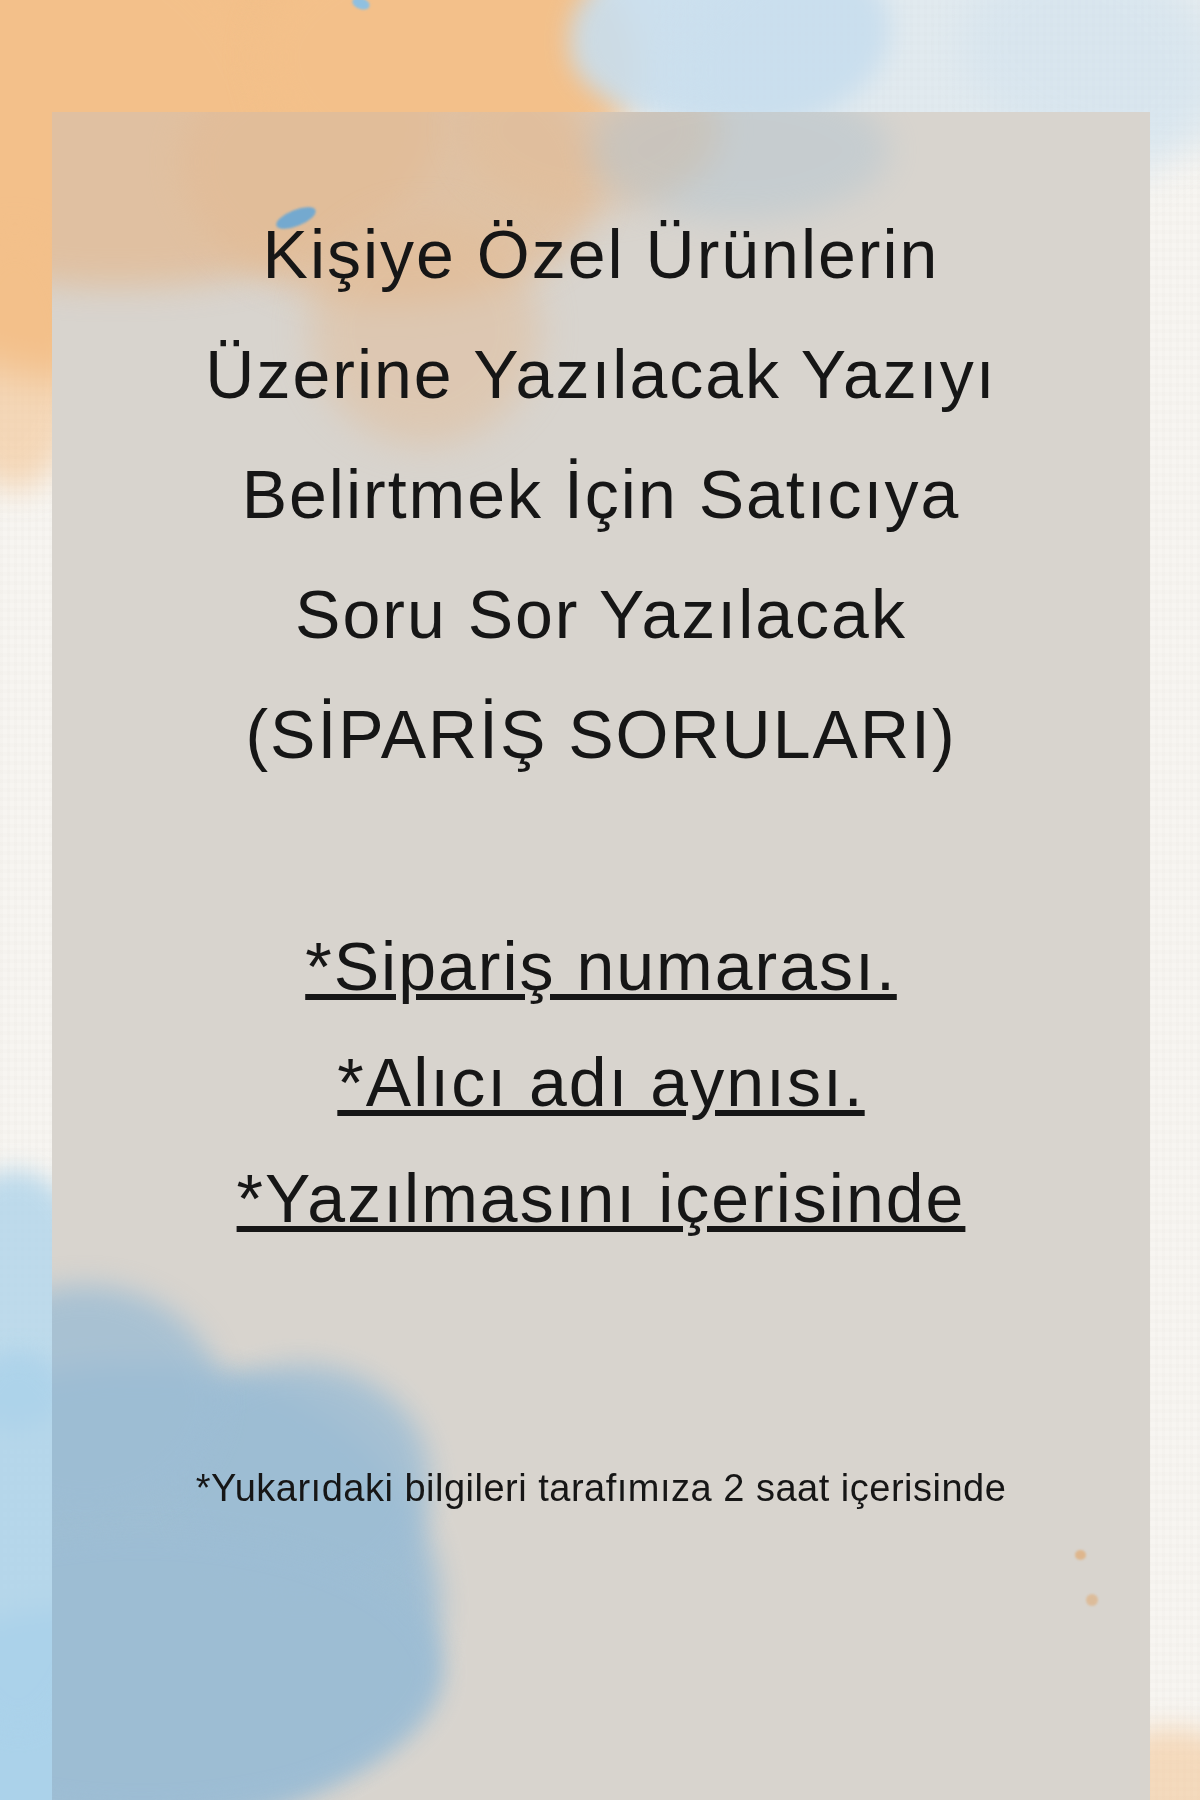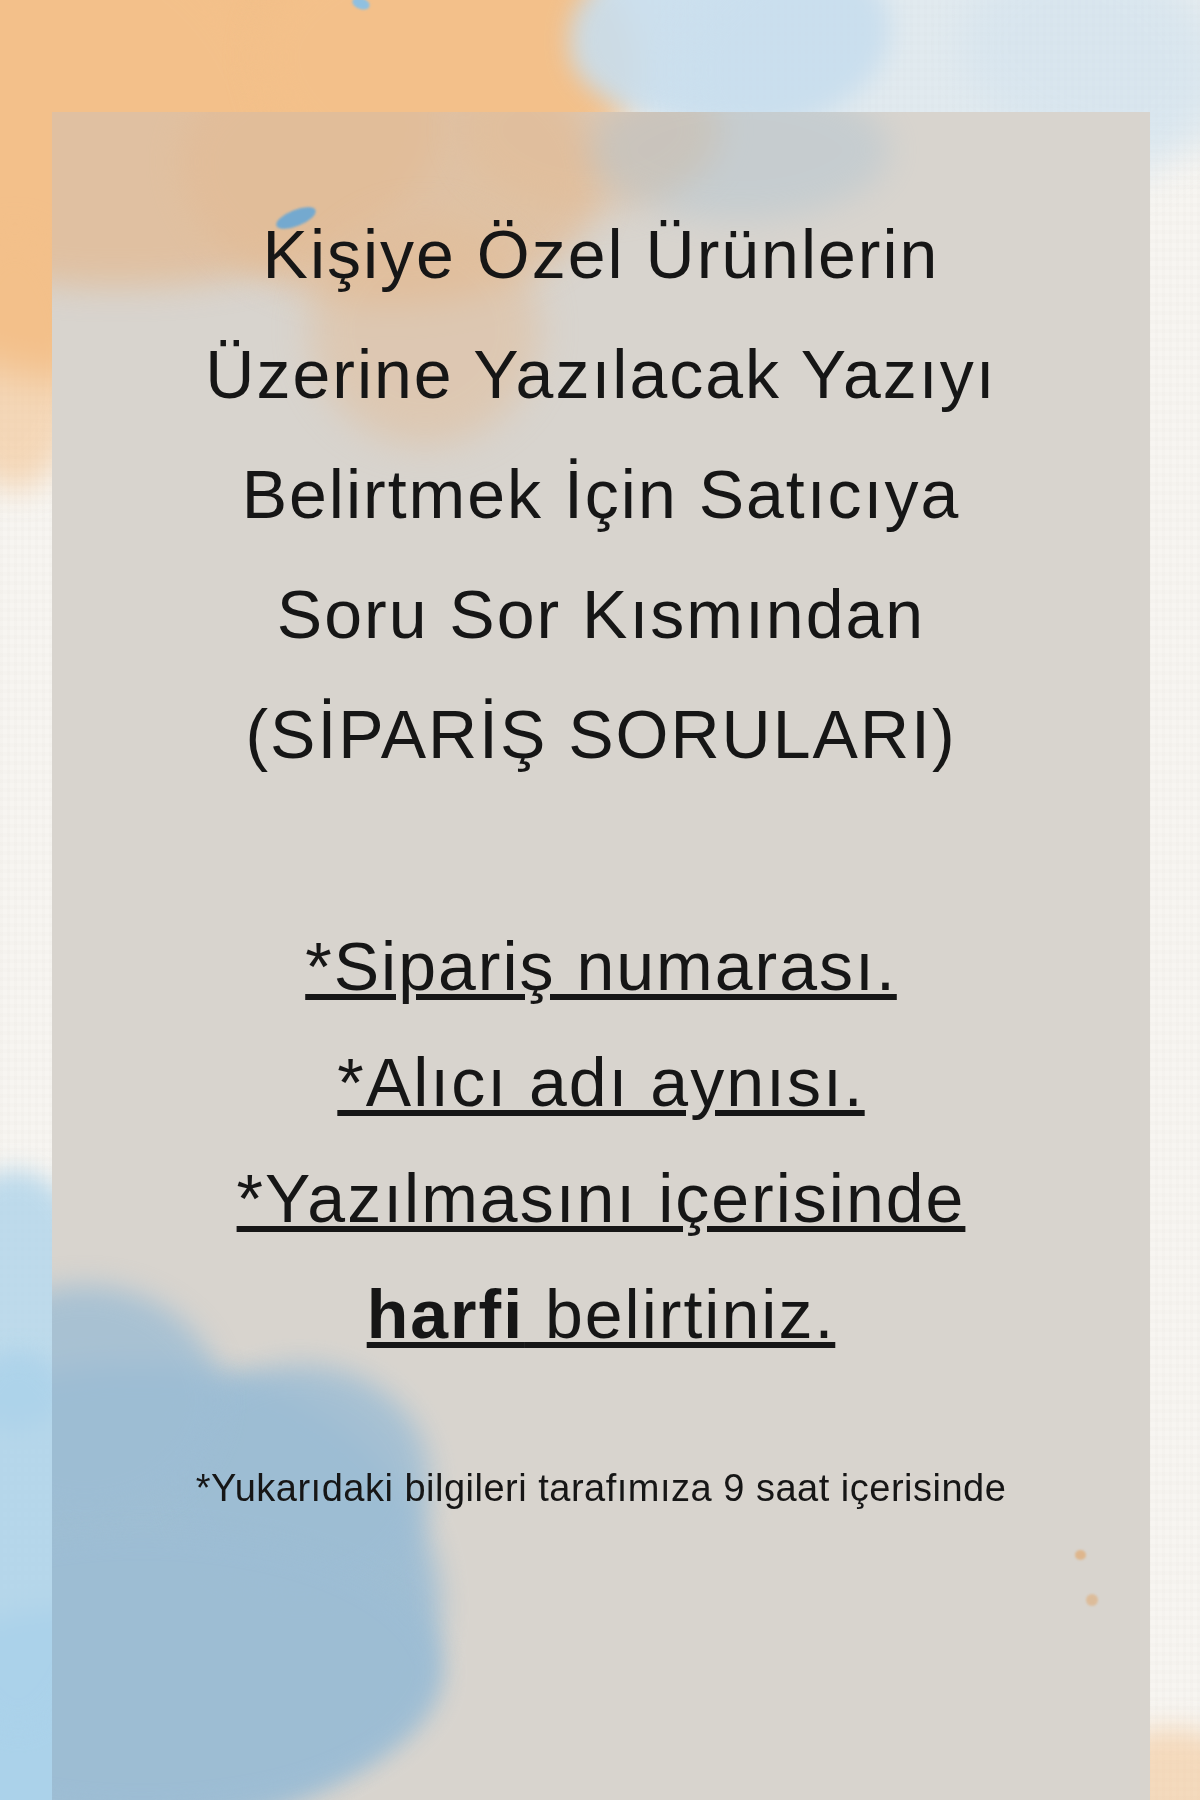--- a/index.html
+++ b/index.html
@@ -92,30 +92,29 @@
     <div class="blob ibl2"></div>
     <div class="blob ibl3"></div>
     <div class="blob ibl4"></div>
     <div class="blob ispeck1"></div>
     <div class="blob ispeck2"></div>
 
     <div class="txt title-block">
       <div>Kişiye Özel Ürünlerin</div>
       <div>Üzerine Yazılacak Yazıyı</div>
       <div>Belirtmek İçin Satıcıya</div>
-      <div>Soru Sor Kısmından</div>
+      <div>Soru Sor Yazılacak</div>
       <div>(SİPARİŞ SORULARI)</div>
     </div>
 
     <div class="txt bullets-block">
       <div>*Sipariş numarası.</div>
       <div>*Alıcı adı aynısı.</div>
       <div>*Yazılmasını içerisinde</div>
-      <div><span class="bold">harfi</span><span> belirtiniz.</span></div>
     </div>
 
     <div class="txt note-block">
-      <div>*Yukarıdaki bilgileri tarafımıza 9 saat içerisinde</div>
+      <div>*Yukarıdaki bilgileri tarafımıza 2 saat içerisinde</div>
     </div>
 
   </div>
 
 </div>
 
 </body></html>

